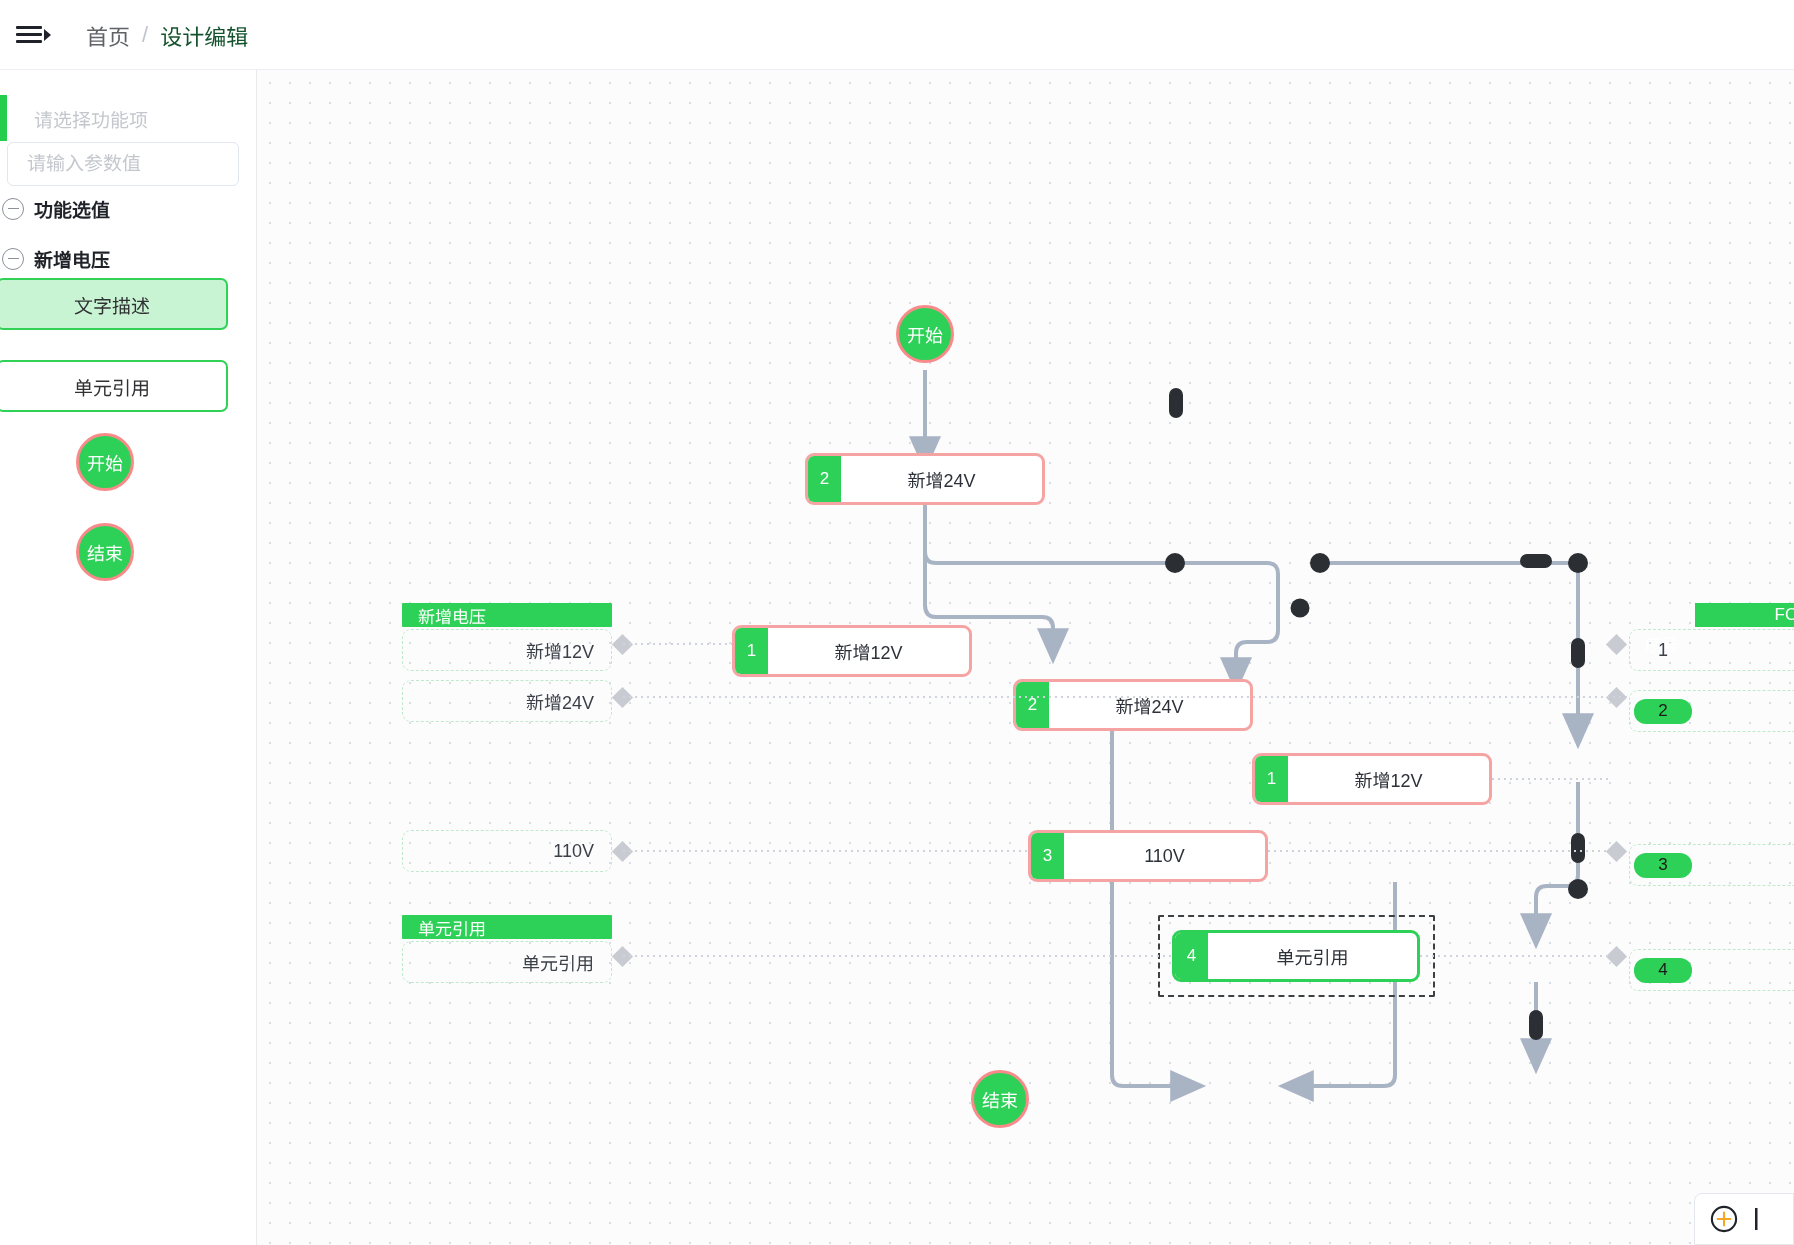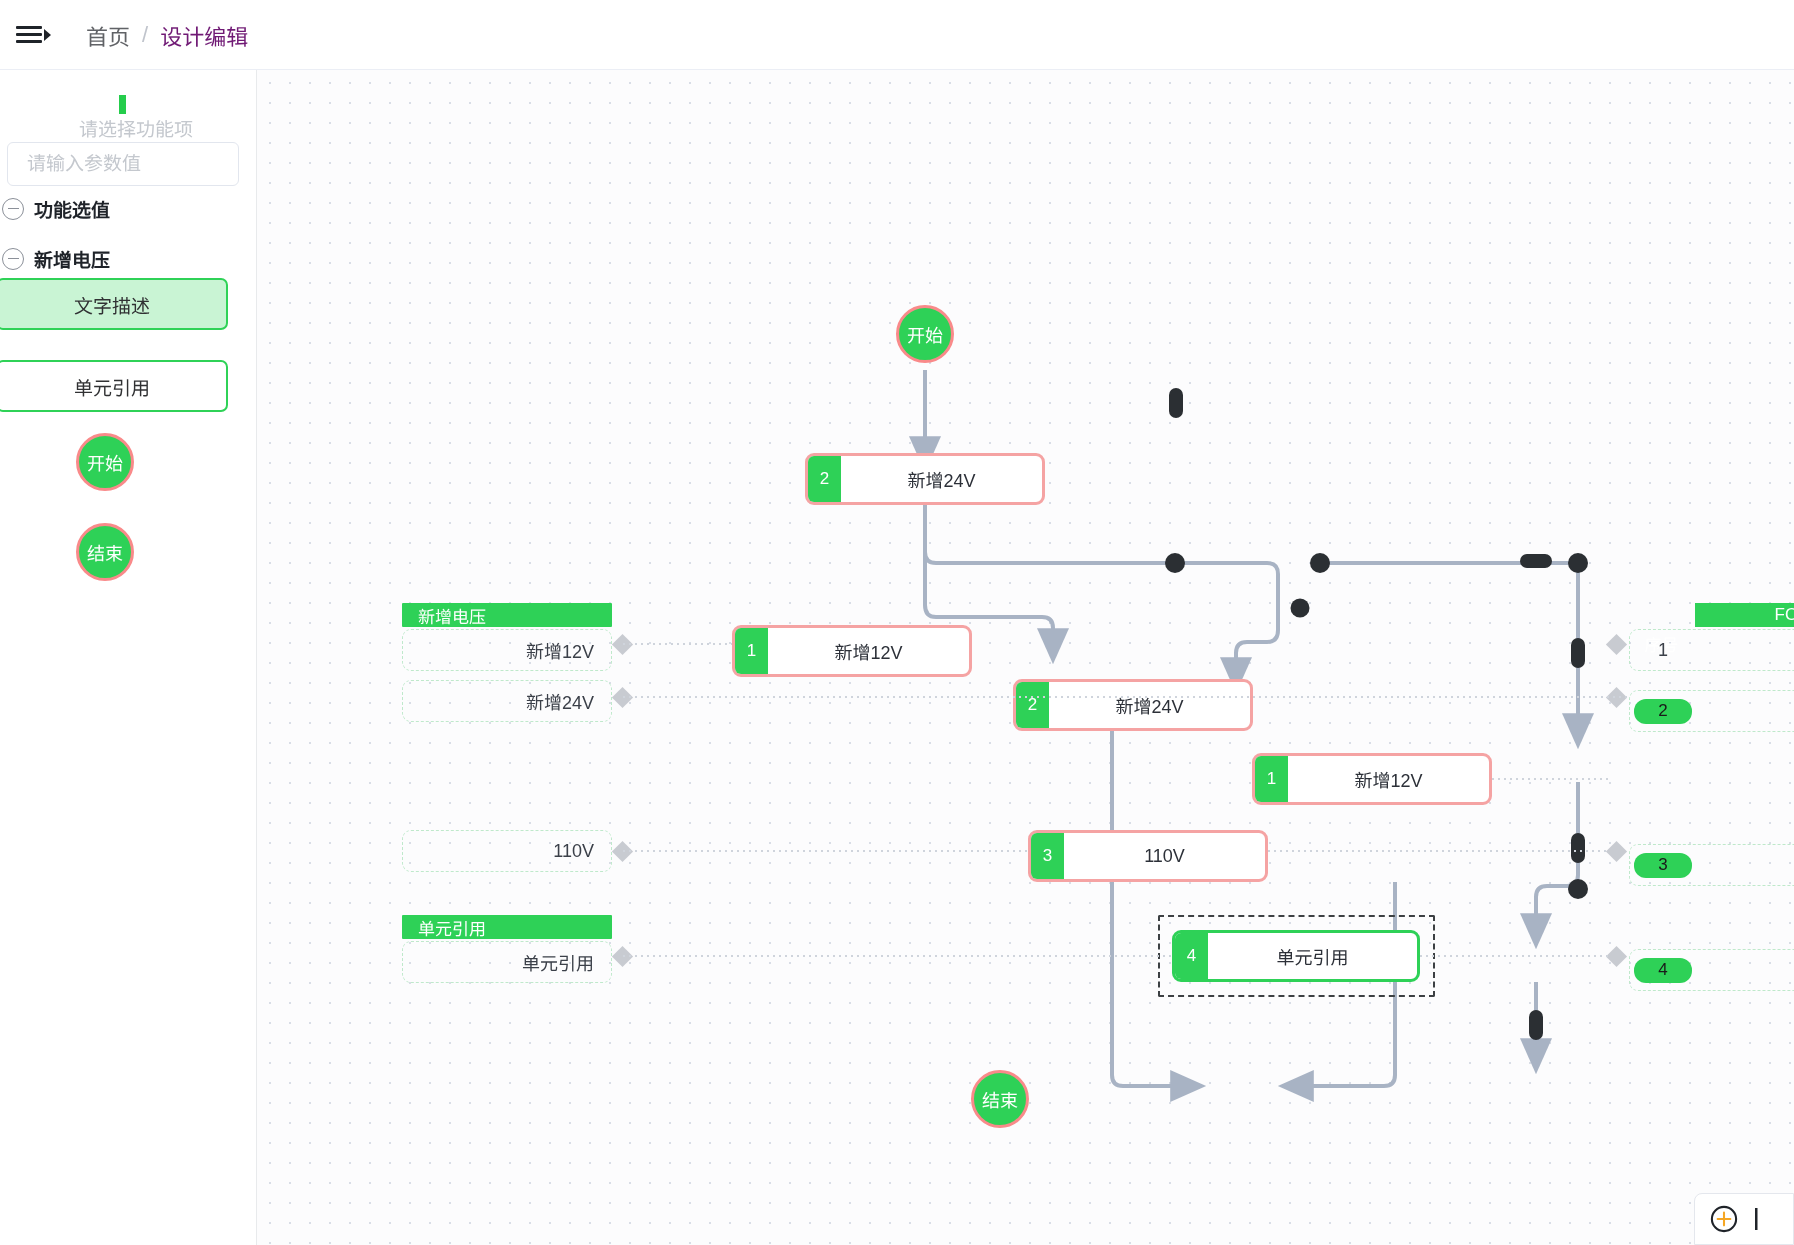--- a/index.html
+++ b/index.html
@@ -36,34 +36,34 @@
   .hamburger .arrow {
     position:absolute; right:-1px; top:11px;
     width: 0; height: 0;
     border-top: 6px solid transparent;
     border-bottom: 6px solid transparent;
     border-left: 7px solid #1f2329;
   }
   .crumbs { display:flex; align-items:center; margin-left: 36px; font-size: 22px; }
   .crumb-home { color: #606266; cursor: pointer; }
   .crumb-sep { color: #c0c4cc; margin: 0 12px; }
-  .crumb-current { color: #701a75; }
+  .crumb-current { color: #14532d; }
 
   
   .sidebar {
     position: absolute; left: 0; top: 70px;
     width: 257px; height: 1175px;
     background: #ffffff;
     border-right: 1px solid #e8eaec;
     overflow: hidden;
   }
   .select-row {
     position: absolute; left: 0; top: 25px;
     width: 245px; height: 46px;
-    display: flex; align-items: center; flex-direction: column;
+    display: flex; align-items: center;
   }
   .select-bar { width: 7px; height: 46px; background: #2ecc40; background: #25cd4c; }
   .select-placeholder {
     flex: 1; font-size: 19px; color: #c4c8ce;
     padding-left: 27px;
   }
   .param-row {
     position: absolute; left: 7px; top: 72px;
     width: 232px; height: 44px;
     border: 1px solid #e2e6ee; border-radius: 6px;

